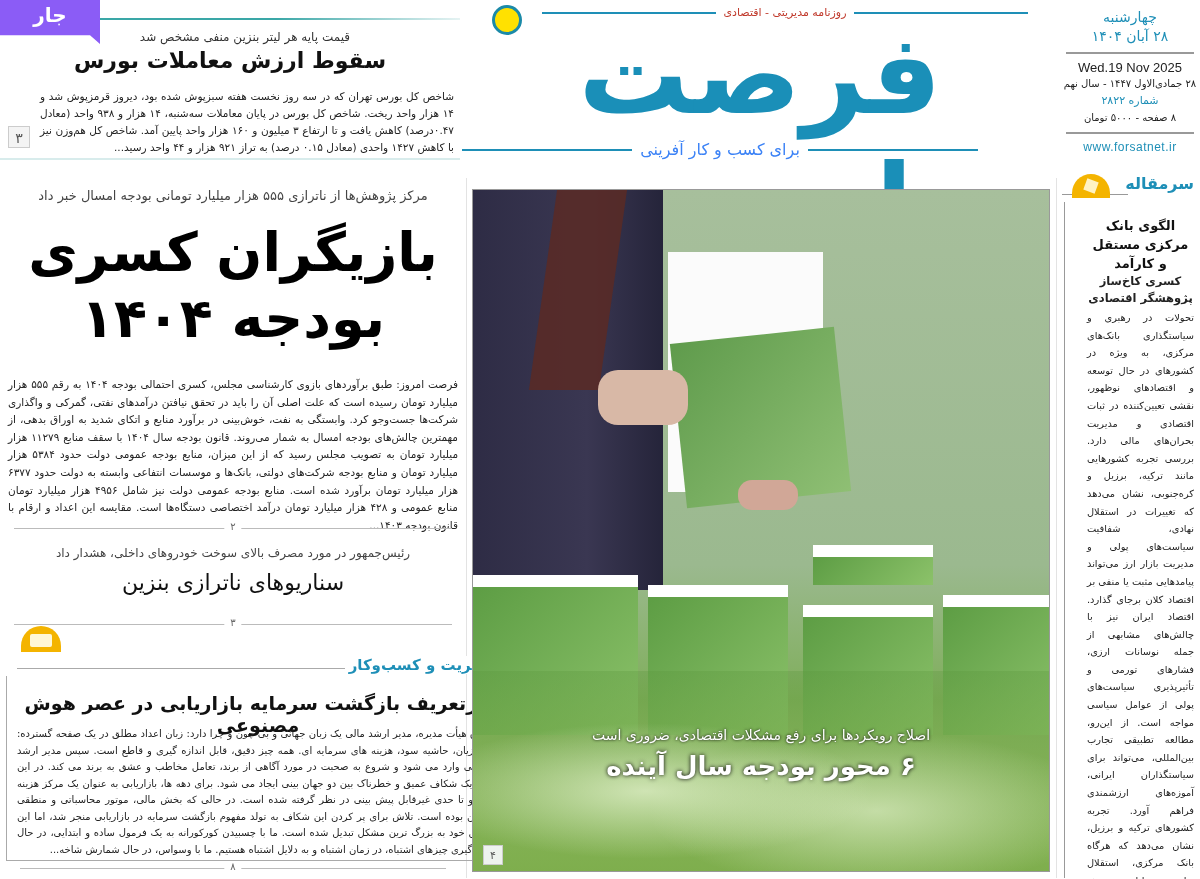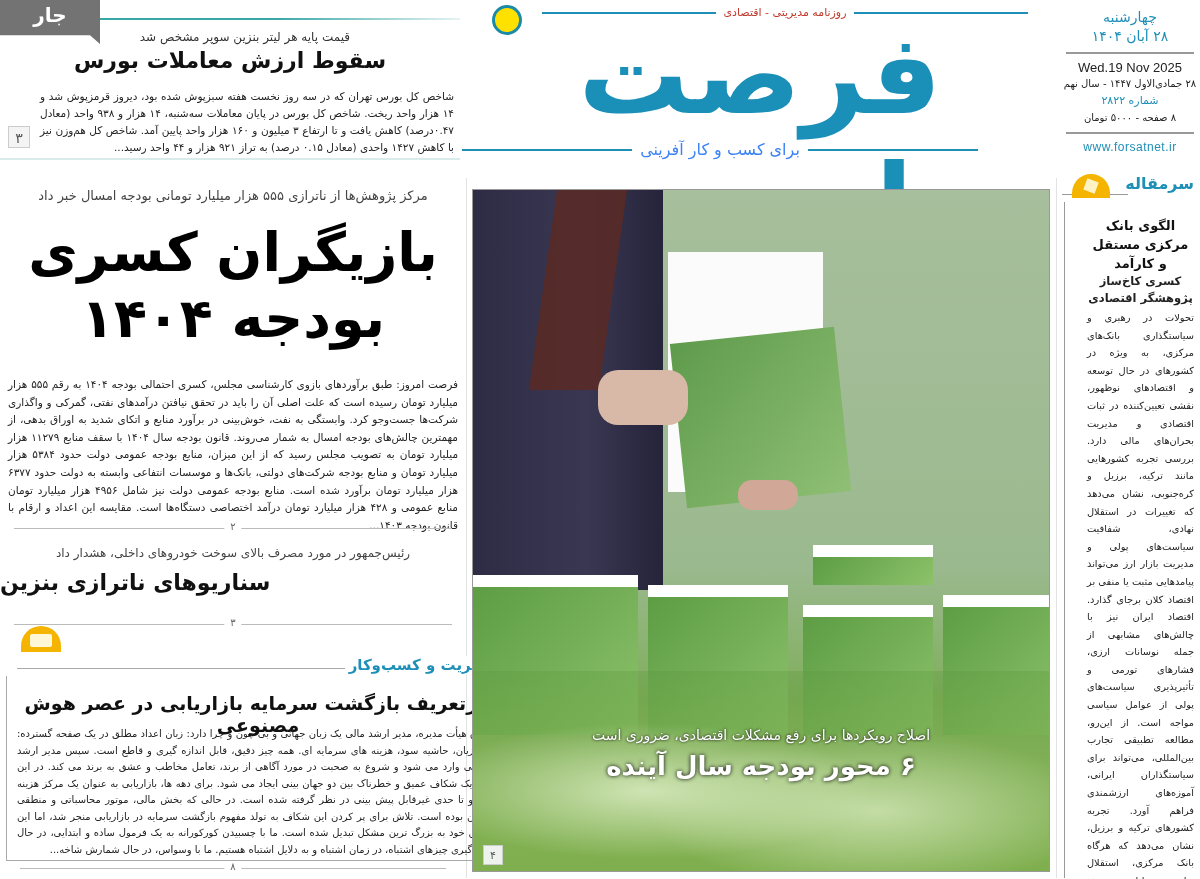--- a/index.html
+++ b/index.html
@@ -22,37 +22,37 @@
   .logo-tagline-top .rule { flex: 1; height: 2px; background: #1e8fb7; }
   .logo-tagline-top span { font-size: 11px; color: #c0392b; white-space: nowrap; }
   .logo-title { position: absolute; top: 10px; left: 0; right: 0; text-align: center; font-family: "DejaVu Sans", sans-serif; font-weight: bold; font-size: 110px; line-height: 130px; color: #1a8fb8; letter-spacing: -2px; }
   .logo-sun { position: absolute; left: 30px; top: 5px; width: 30px; height: 30px; border-radius: 50%; background: #ffe100; border: 3px solid #1b8aa8; }
   .logo-tagline-bottom { position: absolute; top: 140px; left: 0; right: 80px; display: flex; align-items: center; gap: 8px; }
   .logo-tagline-bottom .rule { flex: 1; height: 2px; background: #1e8fb7; }
   .logo-tagline-bottom span { font-size: 16px; color: #3b82f6; white-space: nowrap; }
 
   
   .topbox { left: 0; top: 0; width: 460px; height: 160px; }
-  .jar-tag { position: absolute; left: 0; top: 0; width: 100px; height: 44px; background: #737373; color: #fff; font-size: 20px; font-weight: bold; text-align: center; line-height: 30px; clip-path: polygon(0 0,100% 0,100% 100%,90% 80%,0 80%); }
+  .jar-tag { position: absolute; left: 0; top: 0; width: 100px; height: 44px; background: #8b5cf6; color: #fff; font-size: 20px; font-weight: bold; text-align: center; line-height: 30px; clip-path: polygon(0 0,100% 0,100% 100%,90% 80%,0 80%); }
   .topbox-line { position: absolute; left: 0; right: 0; top: 18px; height: 2px; background: linear-gradient(to left, #e6f3f3, #3aa7a7 40%, #3aa7a7 80%, #555); }
   .topbox-kicker { position: absolute; top: 30px; right: 110px; font-size: 12px; color: #333; }
   .topbox-title { position: absolute; top: 48px; left: 0; right: 0; text-align: center; font-size: 22px; font-weight: bold; color: #111; }
   .topbox-body { position: absolute; top: 88px; right: 6px; left: 40px; font-size: 10.5px; line-height: 17px; text-align: justify; color: #222; }
   .page-ref-3 { position: absolute; left: 8px; top: 126px; width: 22px; height: 22px; border: 1px solid #ccc; background: #f4f4f4; color: #555; font-size: 14px; text-align: center; line-height: 22px; }
   .topbox-bottom-rule { position: absolute; left: 0; right: 0; top: 158px; height: 2px; background: #d8ecec; }
 
   
   .leftcol { left: 0; top: 178px; width: 466px; height: 700px; }
   .lead-kicker { position: absolute; top: 10px; right: 12px; left: 12px; text-align: center; font-size: 13px; color: #444; }
   .lead-title { position: absolute; top: 42px; left: 0; right: 0; text-align: center; font-size: 54px; line-height: 66px; font-weight: bold; color: #000; }
   .lead-body { position: absolute; top: 198px; right: 8px; left: 8px; font-size: 10.5px; line-height: 17.6px; text-align: justify; color: #222; }
   .sep { position: absolute; left: 14px; right: 14px; height: 1px; background: #bbb; }
   .sep span { position: absolute; left: 50%; top: -7px; transform: translateX(-50%); background: #fff; padding: 0 6px; font-size: 10px; color: #666; }
   .story2-kicker { position: absolute; top: 368px; left: 0; right: 0; text-align: center; font-size: 12px; color: #444; }
-  .story2-title { position: absolute; top: 392px; left: 0; right: 0; text-align: left; font-size: 22px; font-weight: bold; color: #111; }
+  .story2-title { position: absolute; top: 392px; left: 0; right: 0; text-align: center; font-size: 22px; font-weight: normal; color: #111; }
 
   .biz-box { position: absolute; top: 498px; left: 6px; width: 504px; height: 185px; border: 1px solid #aaa; border-top: none; }
   .biz-head { position: absolute; top: -18px; right: 0; left: 0; height: 20px; }
   .biz-head .label { position: absolute; right: 10px; top: -2px; font-size: 15px; font-weight: bold; color: #1e8fb7; background: #fff; padding: 0 4px; }
   .biz-head .line { position: absolute; left: 10px; right: 8px; top: 10px; height: 1px; background: #aaa; }
   .biz-icon { position: absolute; left: 14px; top: -32px; width: 40px; height: 26px; border-radius: 20px 20px 0 0; background: #f4b400; }
   .biz-icon::after { content: ""; position: absolute; left: 9px; top: 8px; width: 22px; height: 13px; background: #fff7d6; border-radius: 2px; }
   .biz-title { position: absolute; top: 16px; left: 0; right: 0; text-align: center; font-size: 19px; font-weight: bold; color: #111; }
   .biz-body { position: absolute; top: 50px; right: 10px; left: 10px; font-size: 10px; line-height: 16.5px; text-align: justify; color: #222; }
 
@@ -112,21 +112,21 @@
   <div class="logo-tagline-bottom">
     <div class="rule"></div>
     <span>برای کسب و کار آفرینی</span>
     <div class="rule"></div>
   </div>
 </div>
 
 <div class="abs topbox">
   <div class="topbox-line"></div>
   <div class="jar-tag">جار</div>
-  <div class="topbox-kicker">قیمت پایه هر لیتر بنزین سوپر مشخص شد</div>
+  <div class="topbox-kicker">قیمت پایه هر لیتر بنزین منفی مشخص شد</div>
   <div class="topbox-title">سقوط ارزش معاملات بورس</div>
   <div class="topbox-body">شاخص کل بورس تهران که در سه روز نخست هفته سبزپوش شده بود، دیروز قرمزپوش شد و ۱۴ هزار واحد ریخت. شاخص کل بورس در پایان معاملات سه‌شنبه، ۱۴ هزار و ۹۳۸ واحد (معادل ۰.۴۷درصد) کاهش یافت و تا ارتفاع ۳ میلیون و ۱۶۰ هزار واحد پایین آمد. شاخص کل هم‌وزن نیز با کاهش ۱۴۲۷ واحدی (معادل ۰.۱۵ درصد) به تراز ۹۲۱ هزار و ۴۴ واحد رسید...</div>
   <div class="page-ref-3">۳</div>
   <div class="topbox-bottom-rule"></div>
 </div>
 
 <div class="col-divider" style="left:466px;"></div>
 <div class="col-divider" style="left:1056px;"></div>
 
 <div class="abs leftcol">

